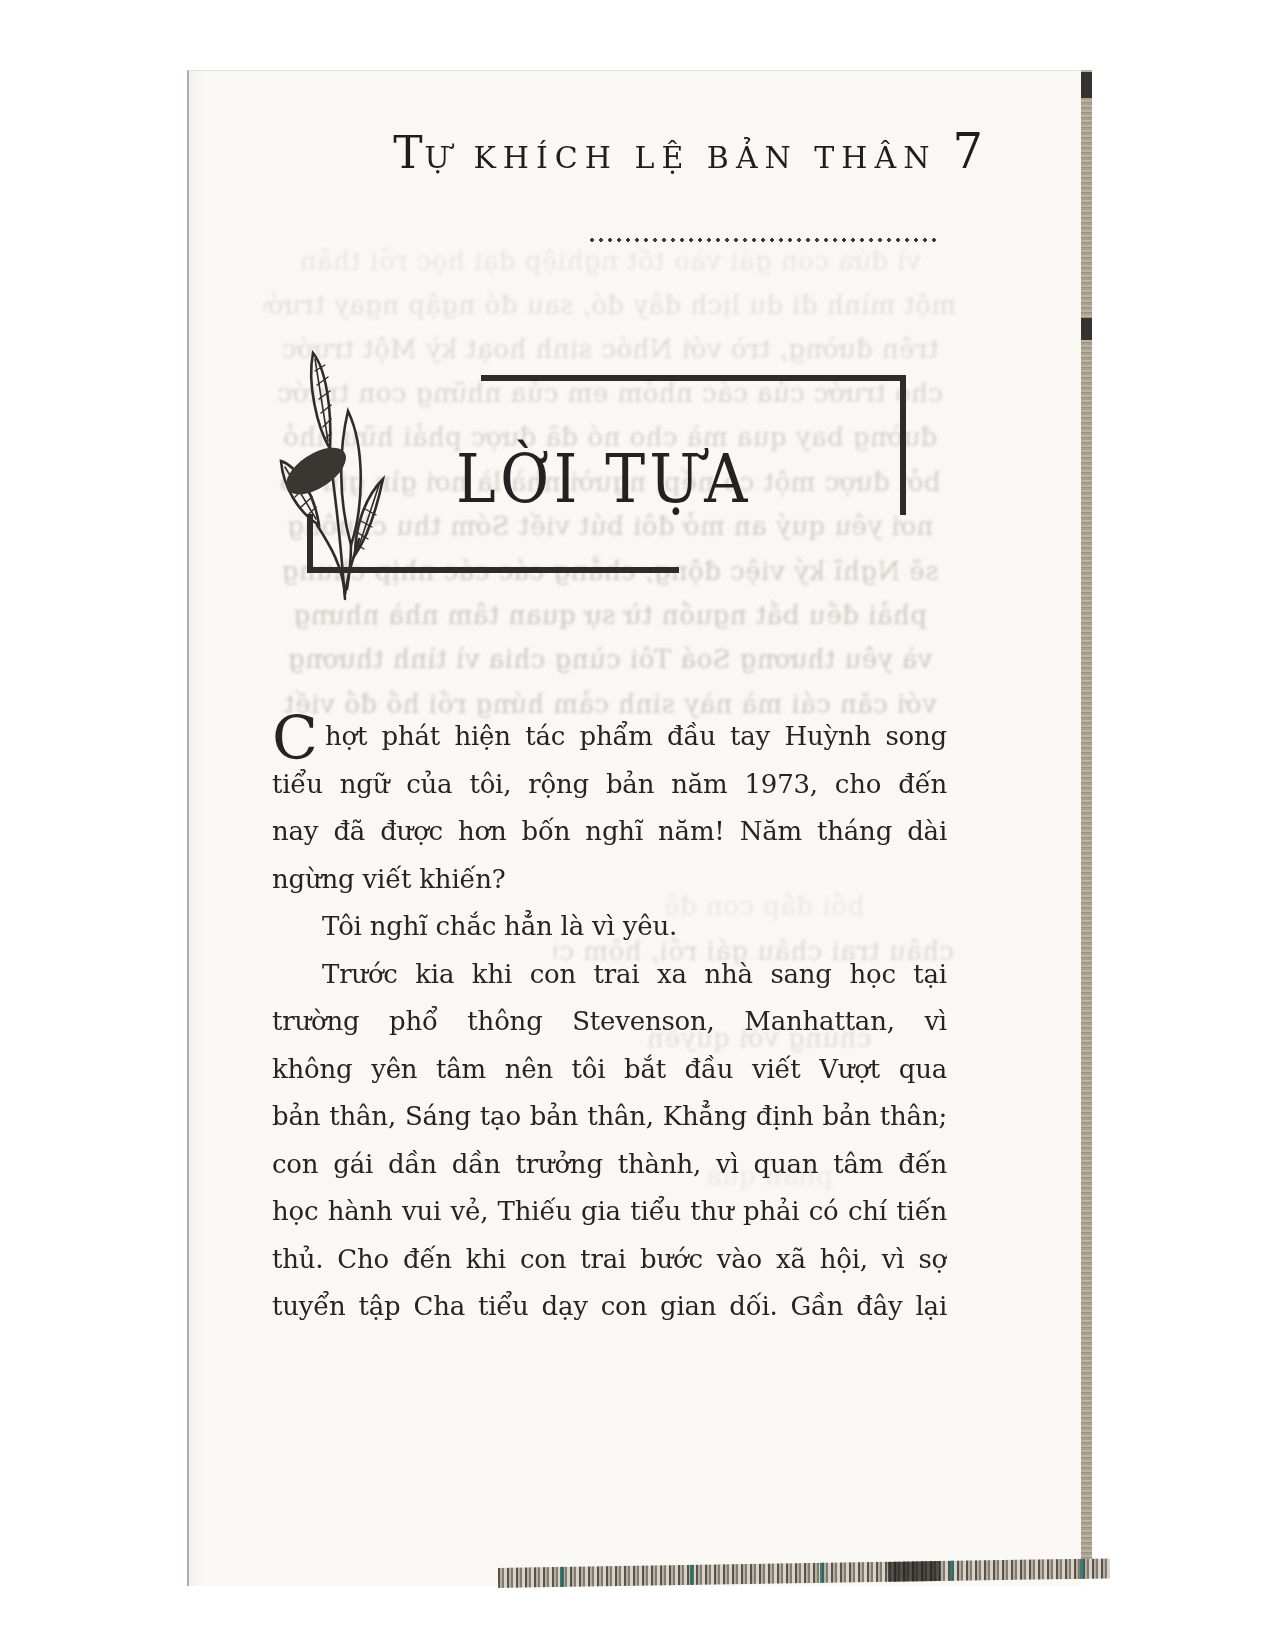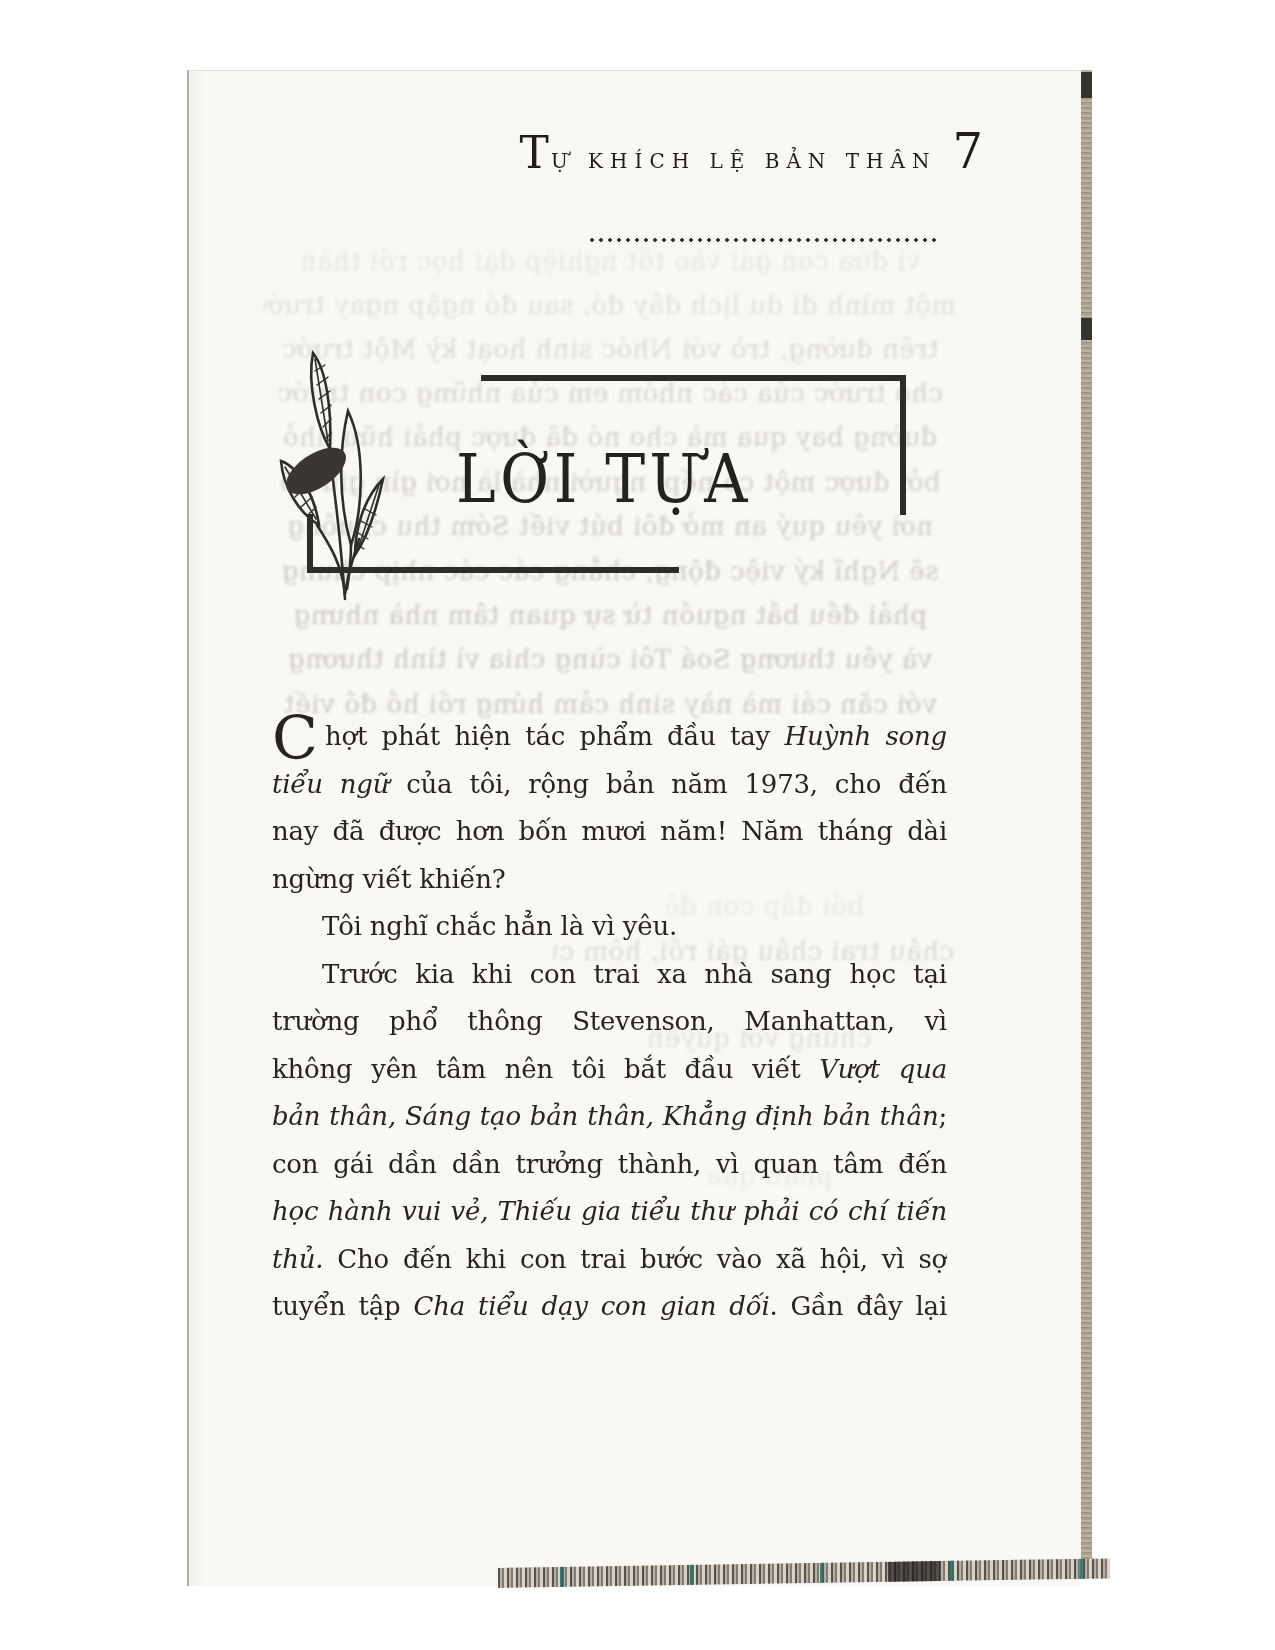--- a/index.html
+++ b/index.html
@@ -23,21 +23,21 @@
         transform:rotate(-0.9deg);transform-origin:left center;
         background:
           repeating-linear-gradient(90deg,rgba(42,106,99,0) 0 62px,rgba(42,106,99,.85) 62px 66px,rgba(42,106,99,0) 66px 130px),
           repeating-linear-gradient(90deg,#57524a 0 2px,#b5afa4 2px 4px,#807a6f 4px 6px,#d8d2c8 6px 9px);}
   .fabric .blob{position:absolute;left:390px;top:0;width:52px;height:100%;background:rgba(30,28,25,.72);}
 
   
   .hdr{position:absolute;right:98px;top:56px;display:flex;align-items:baseline;
        color:var(--header-ink);white-space:nowrap;}
   .hdr .initial{font-size:44px;line-height:1;letter-spacing:2px;}
-  .hdr .rest{font-size:20px;line-height:1;letter-spacing:7px;}
+  .hdr .rest{font-size:30px;line-height:1;letter-spacing:7px;}
   .hdr .pnum{font-size:48px;line-height:1;margin-left:16px;font-weight:500;}
   .dots{position:absolute;left:400px;top:166px;width:348px;height:6px;
         background-image:radial-gradient(circle 2px at 3px 3px,#3a3833 85%,transparent 86%);
         background-size:9px 6px;background-repeat:repeat-x;}
 
   
   .fr{position:absolute;background:var(--frame);}
   .fr.top{left:292px;top:304px;width:425px;height:6px;}
   .fr.right{left:711px;top:304px;width:6px;height:140px;}
   .fr.leftv{left:118px;top:443px;width:6px;height:58px;}
@@ -59,21 +59,21 @@
   .bodytext{position:absolute;left:83px;top:642px;width:675px;color:var(--ink);
         font-size:26px;letter-spacing:-0.2px;}
   .bline{height:47.5px;line-height:47.5px;white-space:nowrap;}
   .bline .ltext{display:block;}
   .bline.just .ltext{text-align:justify;text-align-last:justify;height:47.5px;overflow:hidden;white-space:normal;}
   .bline.just .ltext::after{content:"";display:inline-block;width:100%;height:0;}
   .bline.indent .ltext{text-indent:50px;}
   .bline.dropline{display:flex;align-items:flex-start;}
   .bline.dropline .ltext{flex:1;}
   .dropcap{font-size:60px;line-height:50px;padding-right:7px;letter-spacing:0;}
-  .it{font-style:italic;}
+  .it{}
 </style>
 </head>
 <body>
 
 <div class="photo">
 
   <div class="edge-strip">
     <div class="edge-dark d1"></div>
     <div class="edge-dark d2"></div>
   </div>
@@ -151,21 +151,21 @@
 
     <div class="bodytext">
         <div class="bline just dropline">
           <span class="dropcap">C</span>
           <span class="ltext"><span>hợt phát hiện tác phẩm đầu tay </span><span class="it">Huỳnh song</span></span>
         </div>
         <div class="bline just">
           <span class="ltext"><span class="it">tiểu ngữ</span><span> của tôi, rộng bản năm 1973, cho đến</span></span>
         </div>
         <div class="bline just">
-          <span class="ltext"><span>nay đã được hơn bốn mươi năm! Năm tháng dài</span></span>
+          <span class="ltext"><span>nay đã được hơn bốn nghĩ năm! Năm tháng dài</span></span>
         </div>
         <div class="bline">
           <span class="ltext"><span>ngừng viết khiến?</span></span>
         </div>
         <div class="bline indent">
           <span class="ltext"><span>Tôi nghĩ chắc hẳn là vì yêu.</span></span>
         </div>
         <div class="bline just indent">
           <span class="ltext"><span>Trước kia khi con trai xa nhà sang học tại</span></span>
         </div>

